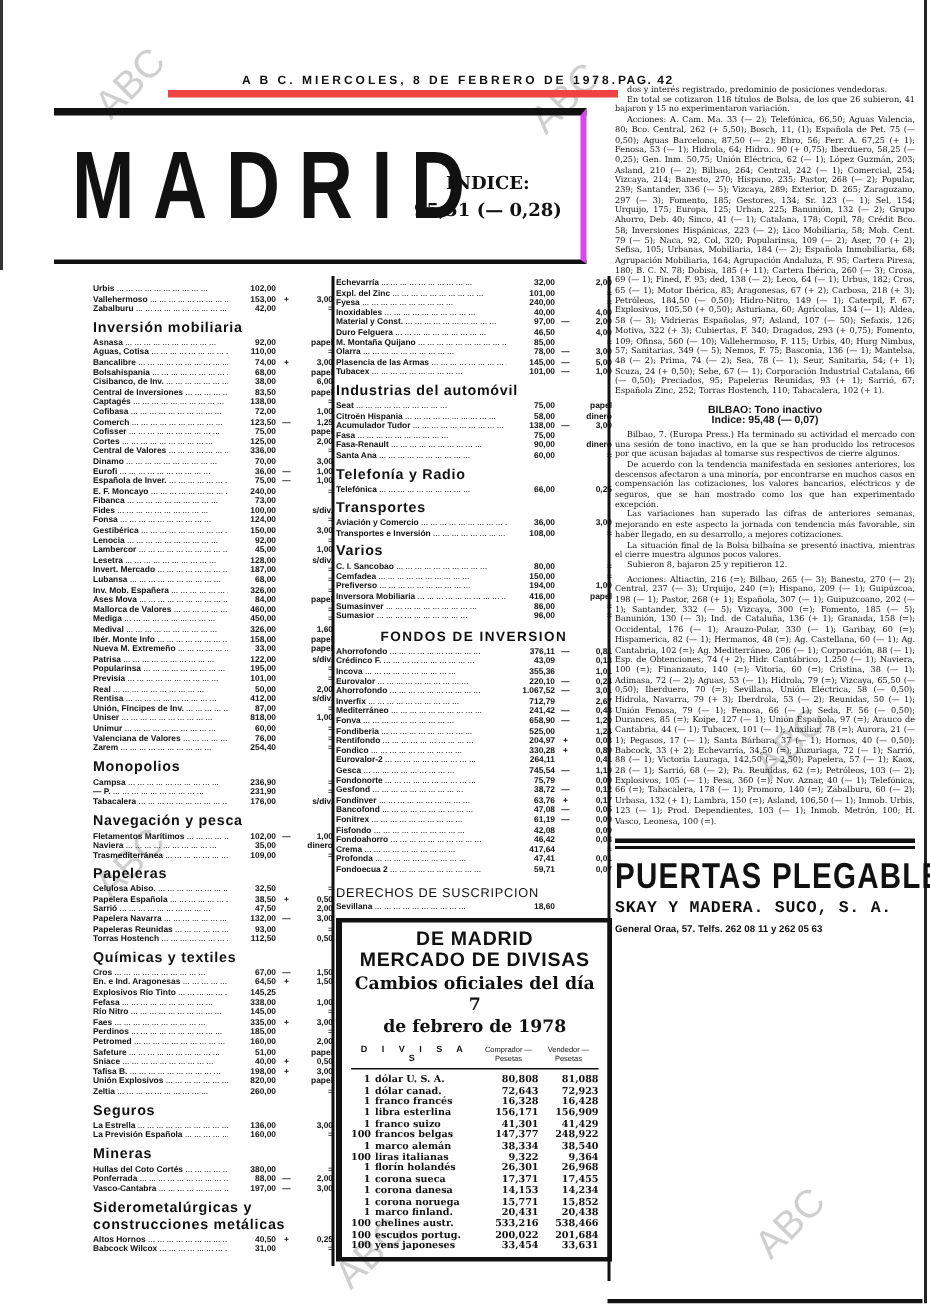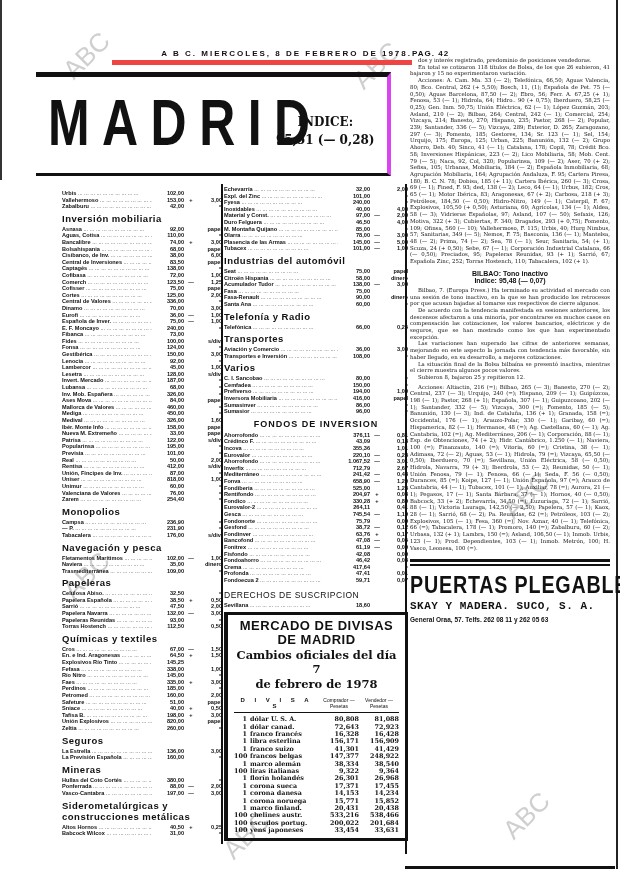--- a/index.html
+++ b/index.html
@@ -871,22 +871,22 @@
   <div class="derechos">DERECHOS DE SUSCRIPCION</div>
   <div id="col2-derechos">
       <div class="row">
         <span class="n">Sevillana</span>
         <span class="p">18,60</span>
         <span class="s"></span>
         <span class="c"></span>
       </div>
     </div>
   <div class="divisas-box">
+    <div class="dv-title">DE MADRID</div>
     <div class="dv-title">MERCADO DE DIVISAS</div>
-    <div class="dv-title">DE MADRID</div>
     <div class="dv-sub">Cambios oficiales del día 7</div>
     <div class="dv-sub">de febrero de 1978</div>
     <div class="dv-head">
       <span class="h1">D I V I S A S</span>
       <span class="h2">Comprador — Pesetas</span>
       <span class="h3">Vendedor — Pesetas</span>
     </div>
     <div id="divisas-rows" style="margin-top:3px;">
         <div class="dv-row">
           <span class="q">1</span>

